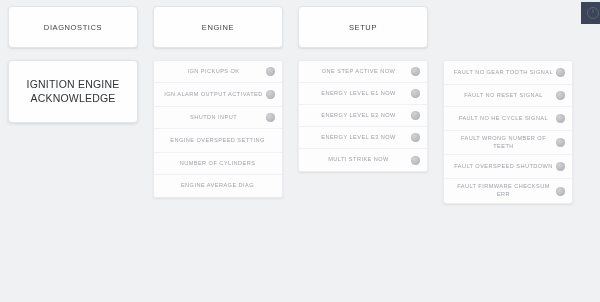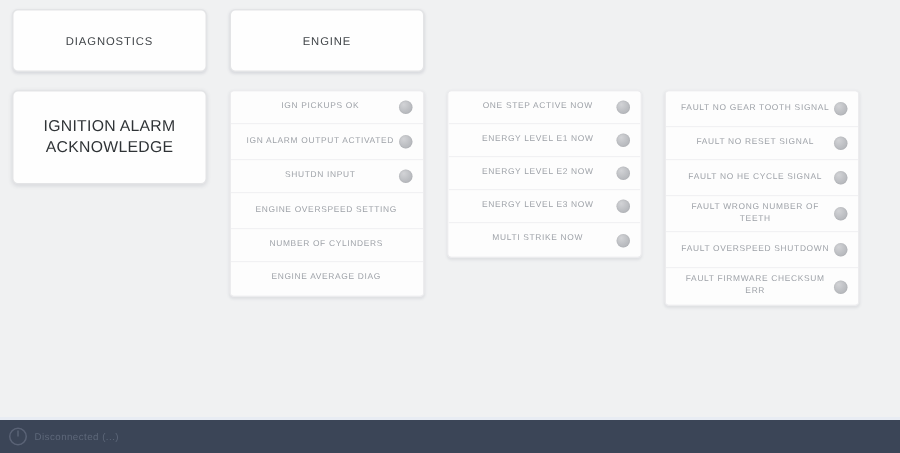--- a/index.html
+++ b/index.html
@@ -14,22 +14,21 @@
     overflow: hidden;
     position: relative;
   }
 
   .app {
     position: absolute;
     left: 0; top: 0;
     width: 600px;
     height: 302px;
     display: flex;
-    flex-direction: column;
-    justify-content: flex-end;
+    flex-direction: row;
   }
 
   .content {
     flex: 1 1 auto;
     position: relative;
     padding: 6px 8px 0 8px;
     box-sizing: border-box;
   }
 
   
@@ -173,26 +172,29 @@
 
   <div class="content">
 
     <div class="tab-row" id="tab-row">
         <div class="tab-btn">
           <span>DIAGNOSTICS</span>
         </div>
         <div class="tab-btn">
           <span>ENGINE</span>
         </div>
+        <div class="tab-btn">
+          <span>SETUP</span>
+        </div>
       </div>
 
     <div class="columns">
       <div class="col" id="action-col">
           <div class="action-btn tall">
-            <span>IGNITION ALARM ACKNOWLEDGE</span>
+            <span>IGNITION ENGINE ACKNOWLEDGE</span>
           </div>
         </div>
       <div class="col" id="status-cols" style="display:contents;"><div class="col">
             <div class="card">
               <div class="row">
                 <div class="row-label">IGN PICKUPS OK</div>
                 <span class="led"></span>
               </div>
               <div class="row two-line">
                 <div class="row-label">IGN ALARM OUTPUT ACTIVATED</div>

